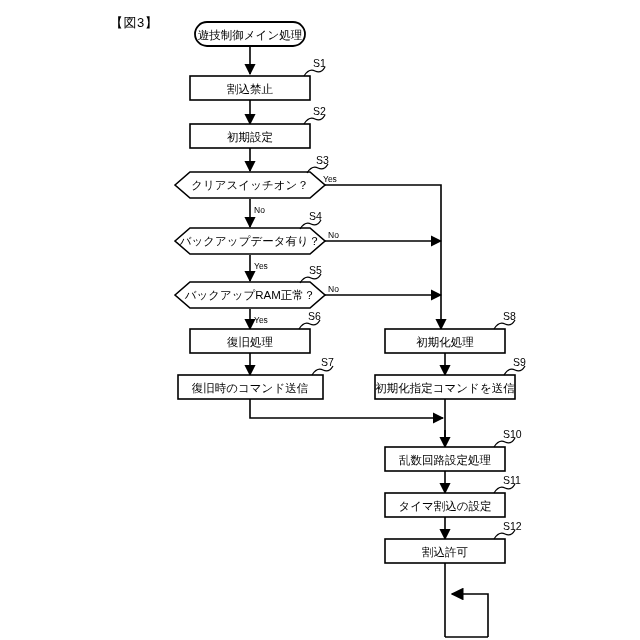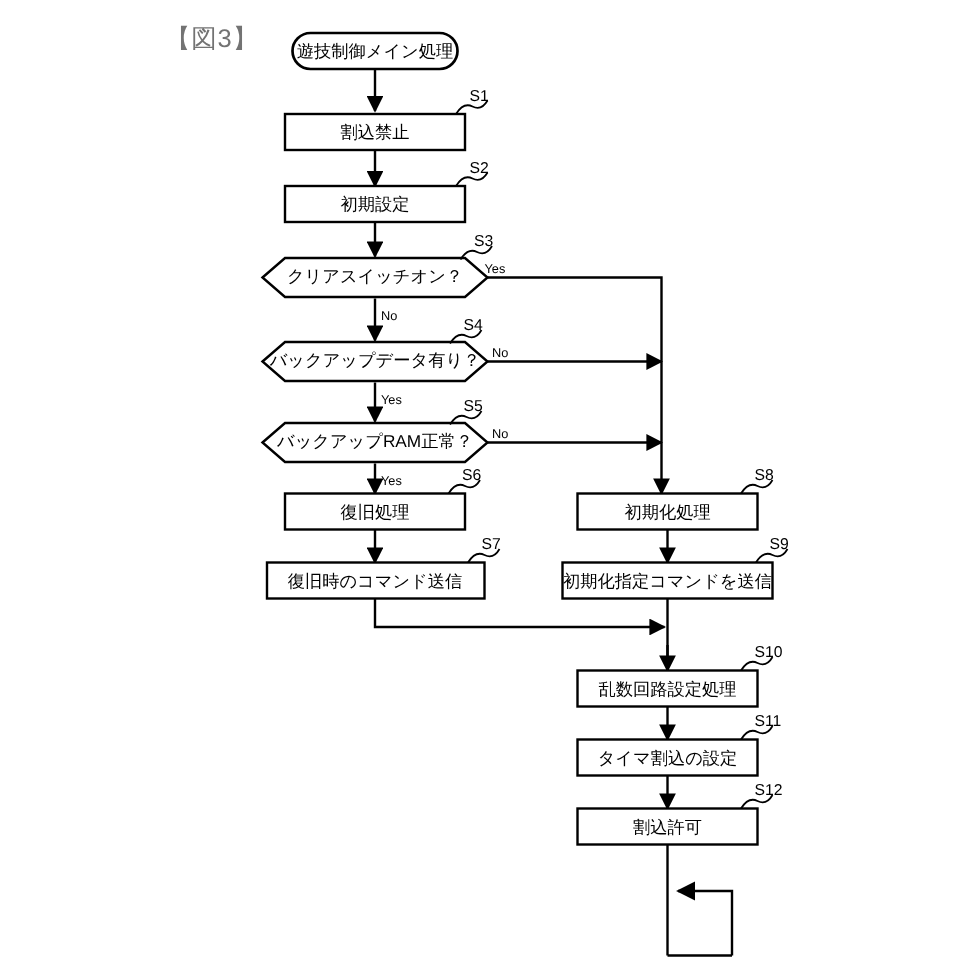--- a/index.html
+++ b/index.html
@@ -5,21 +5,21 @@
   html,body{margin:0;padding:0;background:#ffffff;}
   body{
     width:640px;height:640px;
     font-family:"Liberation Sans","DejaVu Sans",sans-serif;
     overflow:hidden;position:relative;
   }
   #fig{position:absolute;left:0;top:0;width:640px;height:640px;}
   .fig-label{
     position:absolute;
     left:110px;top:14px;
-    font-size:17px;color:#737373;
+    font-size:13px;color:#000000;
     letter-spacing:0.5px;
     white-space:nowrap;
   }
   svg{display:block;}
   .shape{fill:#ffffff;stroke:#000000;stroke-width:1.6;}
   .term{fill:#ffffff;stroke:#000000;stroke-width:1.8;}
   .ln{stroke:#000000;stroke-width:1.6;fill:none;}
   .lead{stroke:#000000;stroke-width:1.2;fill:none;}
   .boxtxt{
     font-family:"Liberation Sans","DejaVu Sans",sans-serif;

